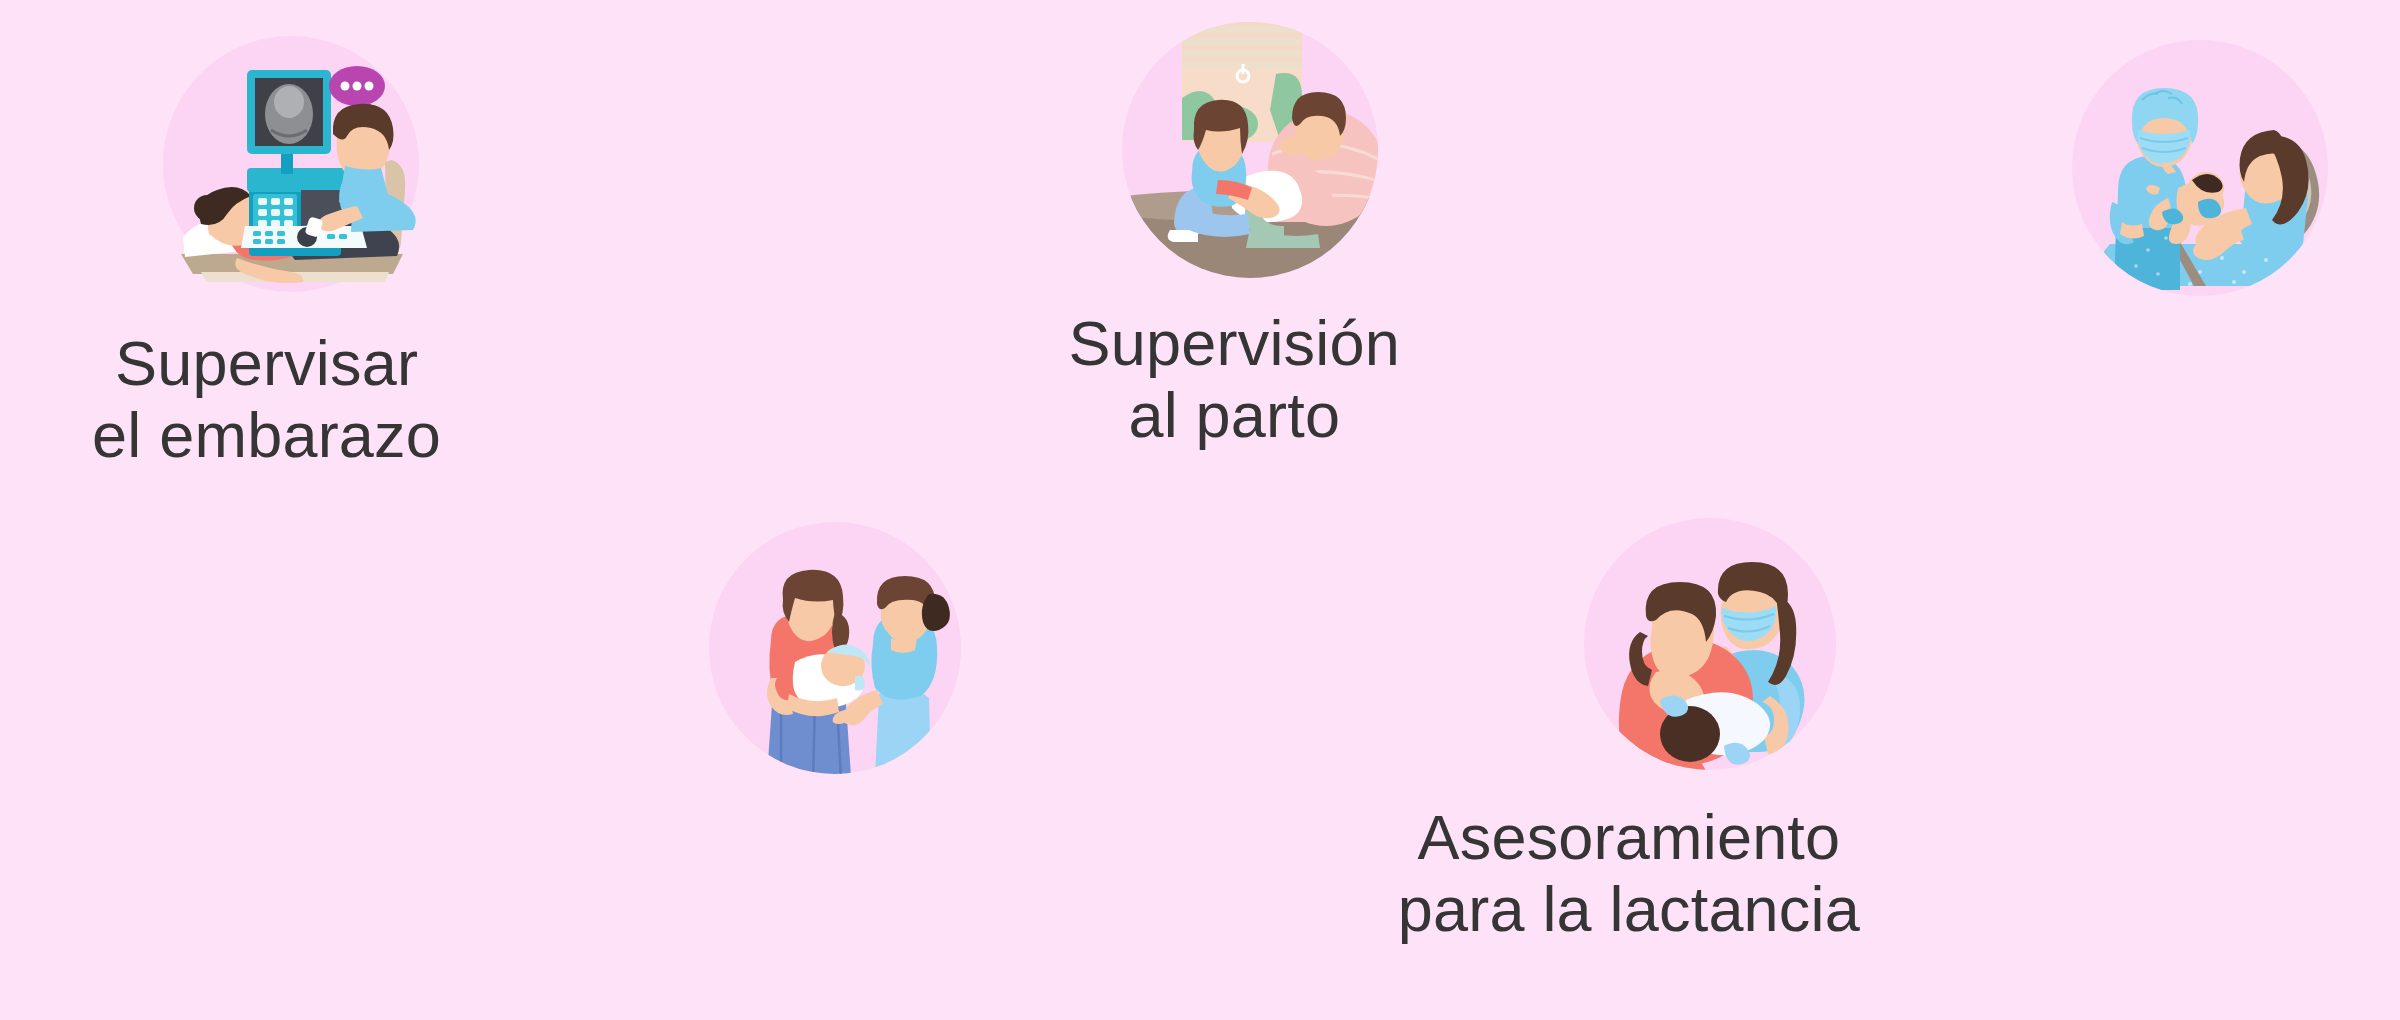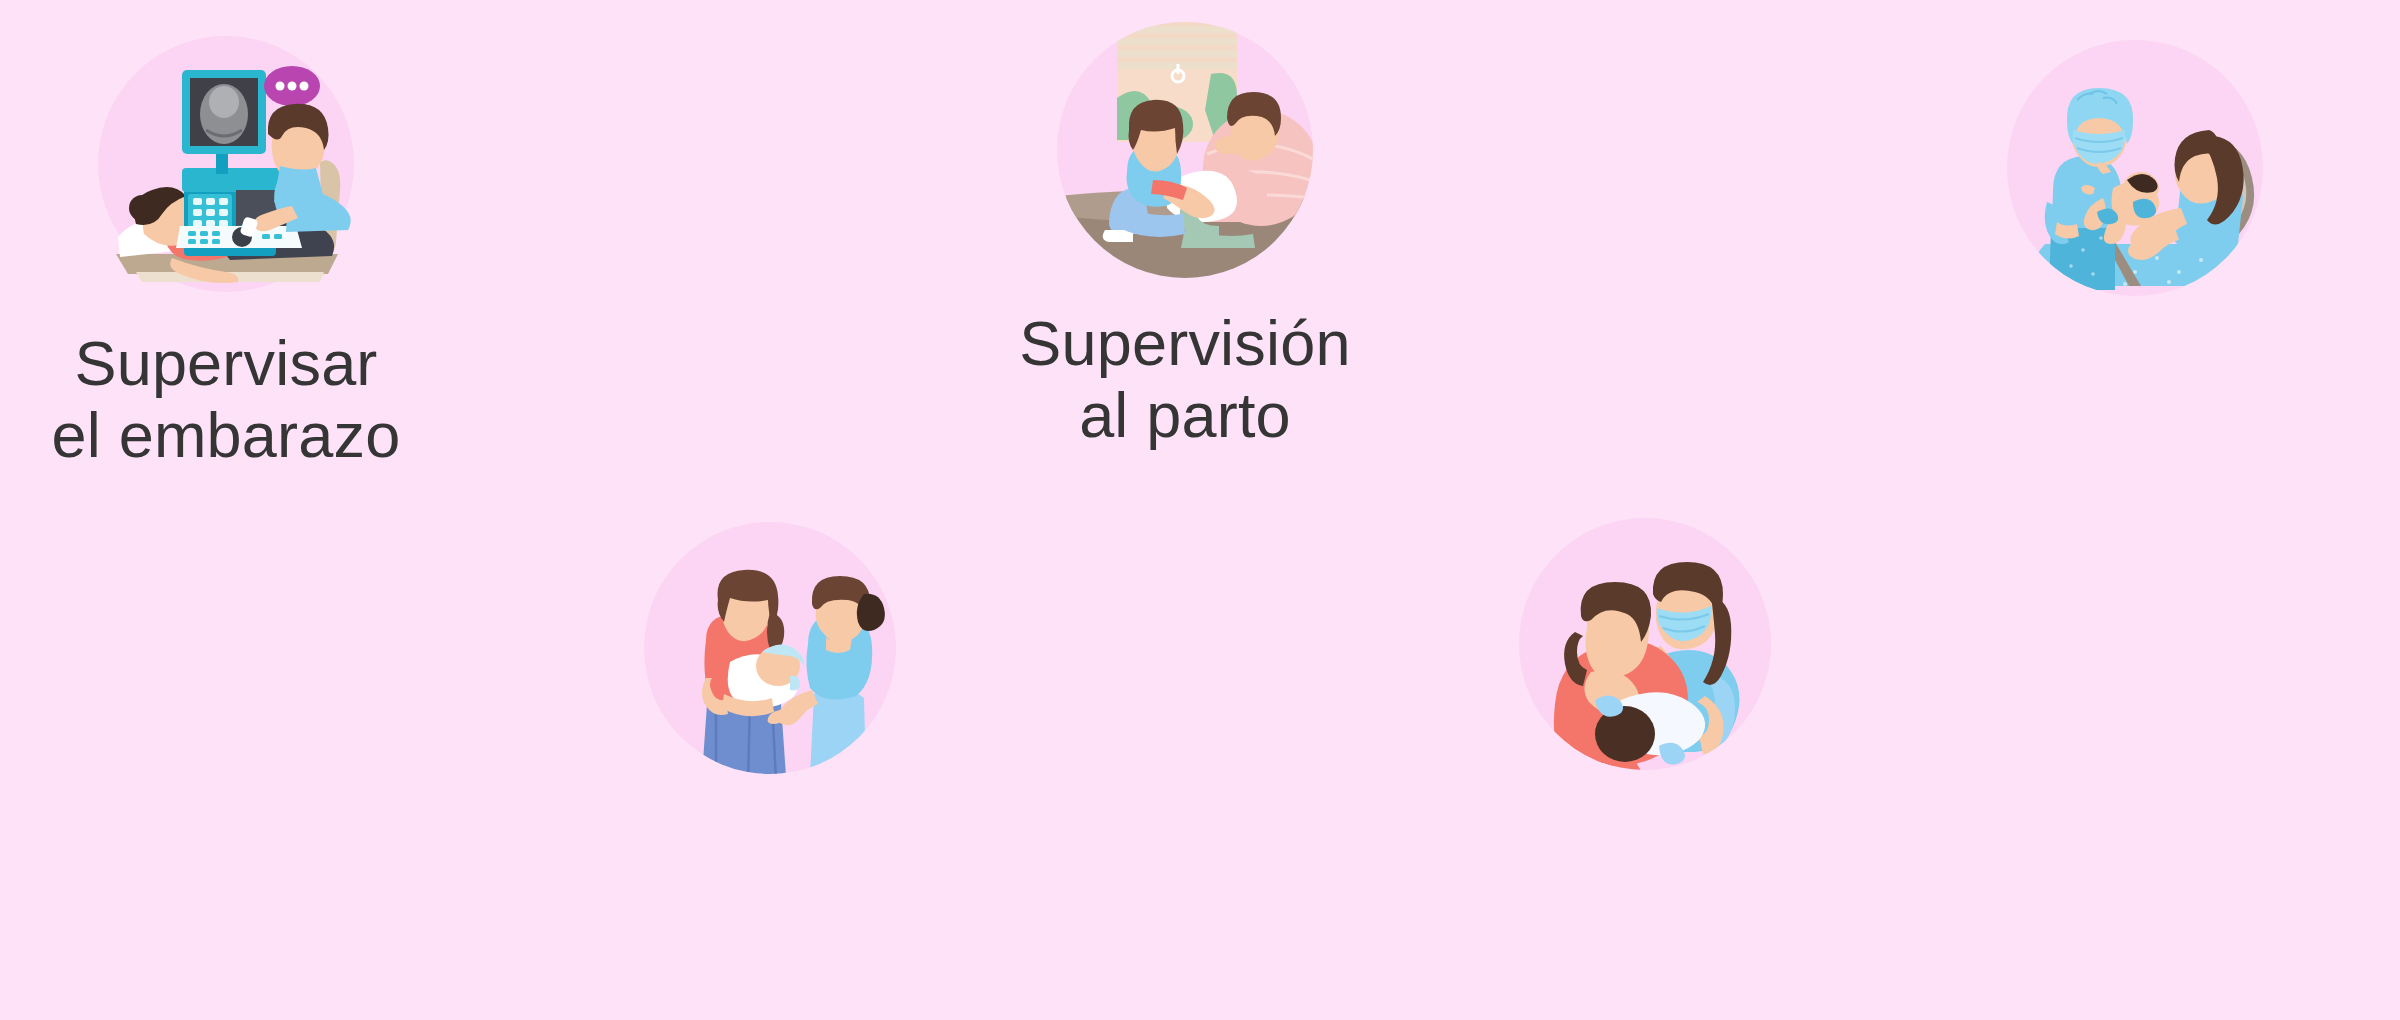--- a/index.html
+++ b/index.html
@@ -21,21 +21,21 @@
     inset: 0;
     background: #fde2f8;
   }
 
   
   .service {
     position: absolute;
     width: 430px;
     display: flex;
     flex-direction: column;
-    align-items: center;
+    align-items: flex-end;
   }
 
   .illus-wrap {
     position: relative;
     width: 300px;
     height: 300px;
     display: block;
   }
   .illus-wrap svg {
     display: block;
@@ -368,15 +368,17 @@
           <path d="M120 224 q-28 6 -48 28 l0 26 l76 0 q-16 -26 -28 -54z" fill="#f4766a"></path>
 
           <ellipse cx="130" cy="238" rx="30" ry="28" fill="#4a3024"></ellipse>
           <path d="M108 216 q24 -10 44 6 q-10 10 -24 8 q-14 -2 -20 -14z" fill="#4a3024"></path>
 
           <path d="M100 204 q16 -10 26 2 q6 10 -6 14 q-16 4 -20 -16z" fill="#9cd4f5"></path>
           <path d="M164 250 q16 -8 24 4 q6 10 -6 14 q-16 4 -18 -18z" fill="#9cd4f5"></path>
         </g>
       </svg>
     </div>
+    <div class="caption"><span>Asesoramiento</span>
+<span>para la lactancia</span></div>
   </div>
 
 </div>
 
 </body></html>

